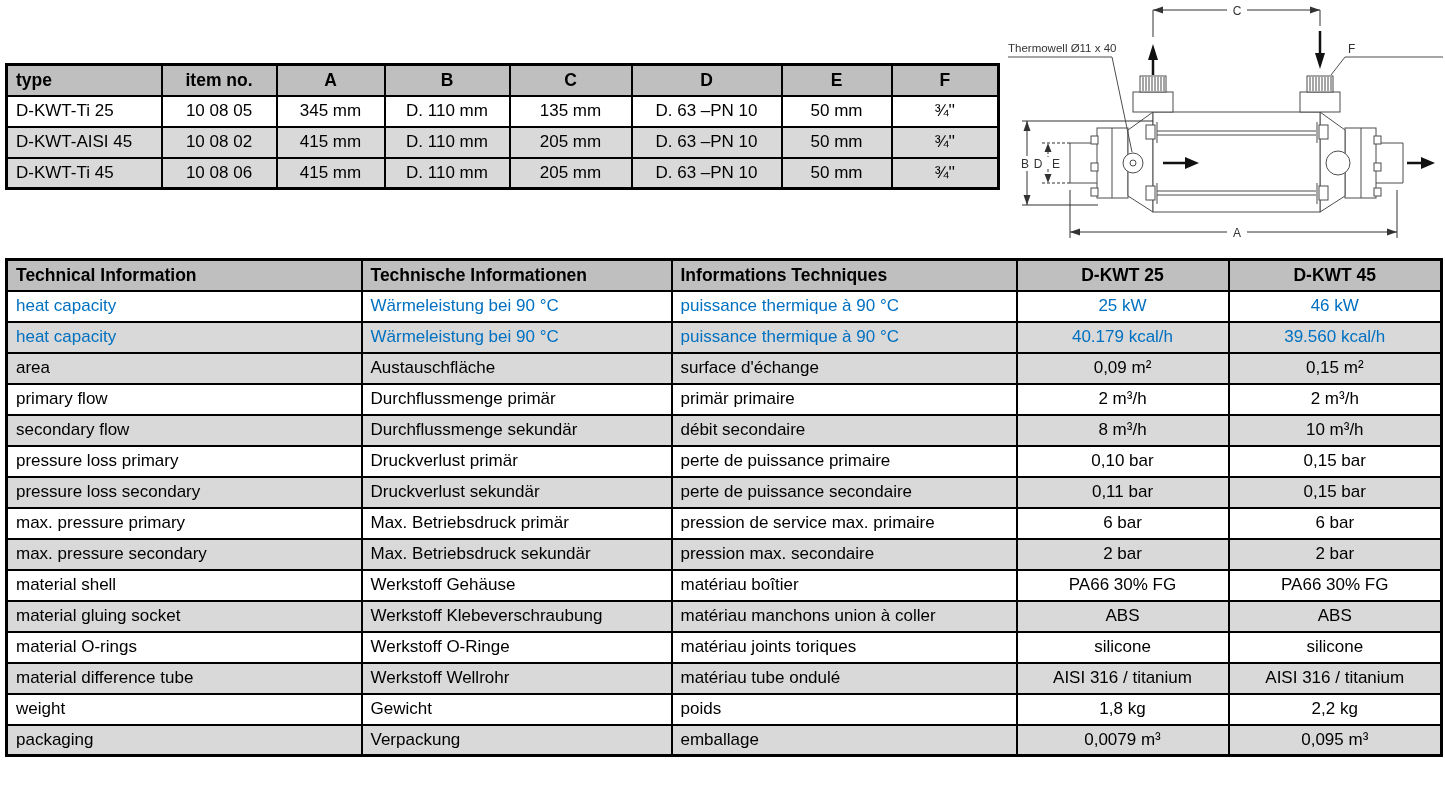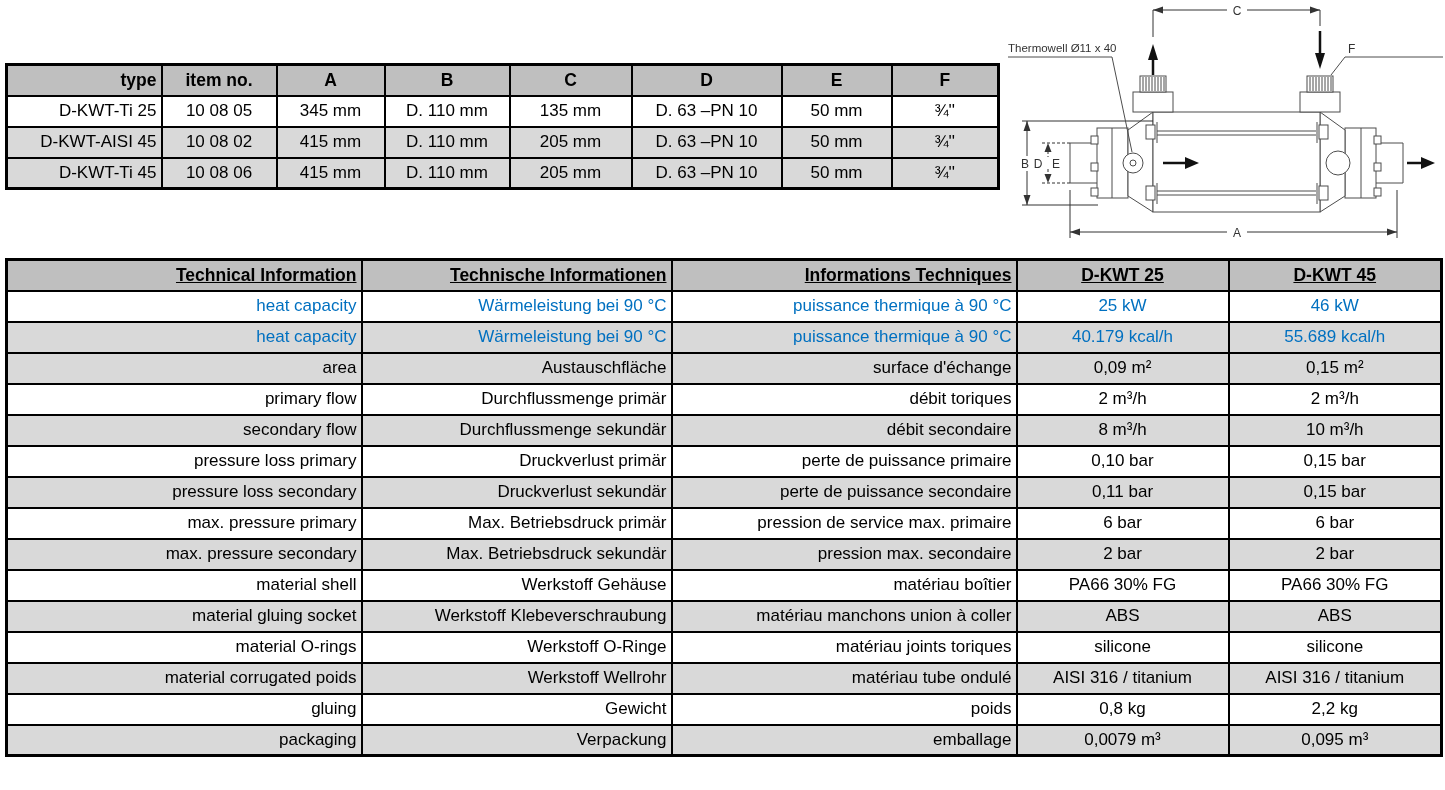--- a/index.html
+++ b/index.html
@@ -11,31 +11,31 @@
   html,body{margin:0;padding:0;}
   body{
     width:1445px;height:790px;background:#ffffff;position:relative;
     font-family:"Liberation Sans",sans-serif;color:#000;
     -webkit-font-smoothing:antialiased;
   }
   table{border-collapse:collapse;table-layout:fixed;position:absolute;background:#fff;}
   th,td{border:2px solid var(--border);height:31px;vertical-align:middle;
         text-align:center;padding:0 4px;box-sizing:border-box;overflow:hidden;white-space:nowrap;}
   th{background:var(--header-bg);font-weight:bold;}
-  .left{text-align:right;padding-left:8px;}
+  .left{text-align:left;padding-left:8px;}
   tr.shaded td{background:var(--alt-bg);}
   tr.blue td{color:var(--accent);font-weight:normal;}
 
   .dim-table{left:5px;top:63px;width:992px;font-size:17px;border:3px solid var(--border);}
   .dim-table th{font-size:17.5px;}
   col.dw0{width:155px} col.dw1{width:115px} col.dw2{width:108px} col.dw3{width:125px}
   col.dw4{width:122px} col.dw5{width:150px} col.dw6{width:110px} col.dw7{width:107px}
 
   .tech-table{left:5px;top:258px;width:1435px;font-size:17px;border:3px solid var(--border);}
-  .tech-table th{font-size:17.5px;text-decoration:underline;}
+  .tech-table th{font-size:17.5px;}
   col.tw0{width:355px} col.tw1{width:310px} col.tw2{width:345px}
   col.tw3{width:212px} col.tw4{width:213px}
 
   .drawing{position:absolute;left:1000px;top:0;width:445px;height:250px;}
   .drawing svg{display:block;}
   .drawing text{font-family:"Liberation Sans",sans-serif;font-size:12px;fill:#333;}
   .drawing .small{font-size:11.5px;}
 </style>
 </head>
 <body>
@@ -226,33 +226,33 @@
           <td class="left">Wärmeleistung bei 90 °C</td>
           <td class="left">puissance thermique à 90 °C</td>
           <td>25 kW</td>
           <td>46 kW</td>
         </tr>
         <tr class="shaded blue">
           <td class="left">heat capacity</td>
           <td class="left">Wärmeleistung bei 90 °C</td>
           <td class="left">puissance thermique à 90 °C</td>
           <td>40.179 kcal/h</td>
-          <td>55.689 kcal/h</td>
+          <td>39.560 kcal/h</td>
         </tr>
         <tr class="shaded">
           <td class="left">area</td>
           <td class="left">Austauschfläche</td>
           <td class="left">surface d'échange</td>
           <td>0,09 m²</td>
           <td>0,15 m²</td>
         </tr>
         <tr>
           <td class="left">primary flow</td>
           <td class="left">Durchflussmenge primär</td>
-          <td class="left">débit toriques</td>
+          <td class="left">primär primaire</td>
           <td>2 m³/h</td>
           <td>2 m³/h</td>
         </tr>
         <tr class="shaded">
           <td class="left">secondary flow</td>
           <td class="left">Durchflussmenge sekundär</td>
           <td class="left">débit secondaire</td>
           <td>8 m³/h</td>
           <td>10 m³/h</td>
         </tr>
@@ -299,31 +299,31 @@
           <td>ABS</td>
         </tr>
         <tr>
           <td class="left">material O-rings</td>
           <td class="left">Werkstoff O-Ringe</td>
           <td class="left">matériau joints toriques</td>
           <td>silicone</td>
           <td>silicone</td>
         </tr>
         <tr class="shaded">
-          <td class="left">material corrugated poids</td>
+          <td class="left">material difference tube</td>
           <td class="left">Werkstoff Wellrohr</td>
           <td class="left">matériau tube ondulé</td>
           <td>AISI 316 / titanium</td>
           <td>AISI 316 / titanium</td>
         </tr>
         <tr>
-          <td class="left">gluing</td>
+          <td class="left">weight</td>
           <td class="left">Gewicht</td>
           <td class="left">poids</td>
-          <td>0,8 kg</td>
+          <td>1,8 kg</td>
           <td>2,2 kg</td>
         </tr>
         <tr class="shaded">
           <td class="left">packaging</td>
           <td class="left">Verpackung</td>
           <td class="left">emballage</td>
           <td>0,0079 m³</td>
           <td>0,095 m³</td>
         </tr>
       </tbody>

